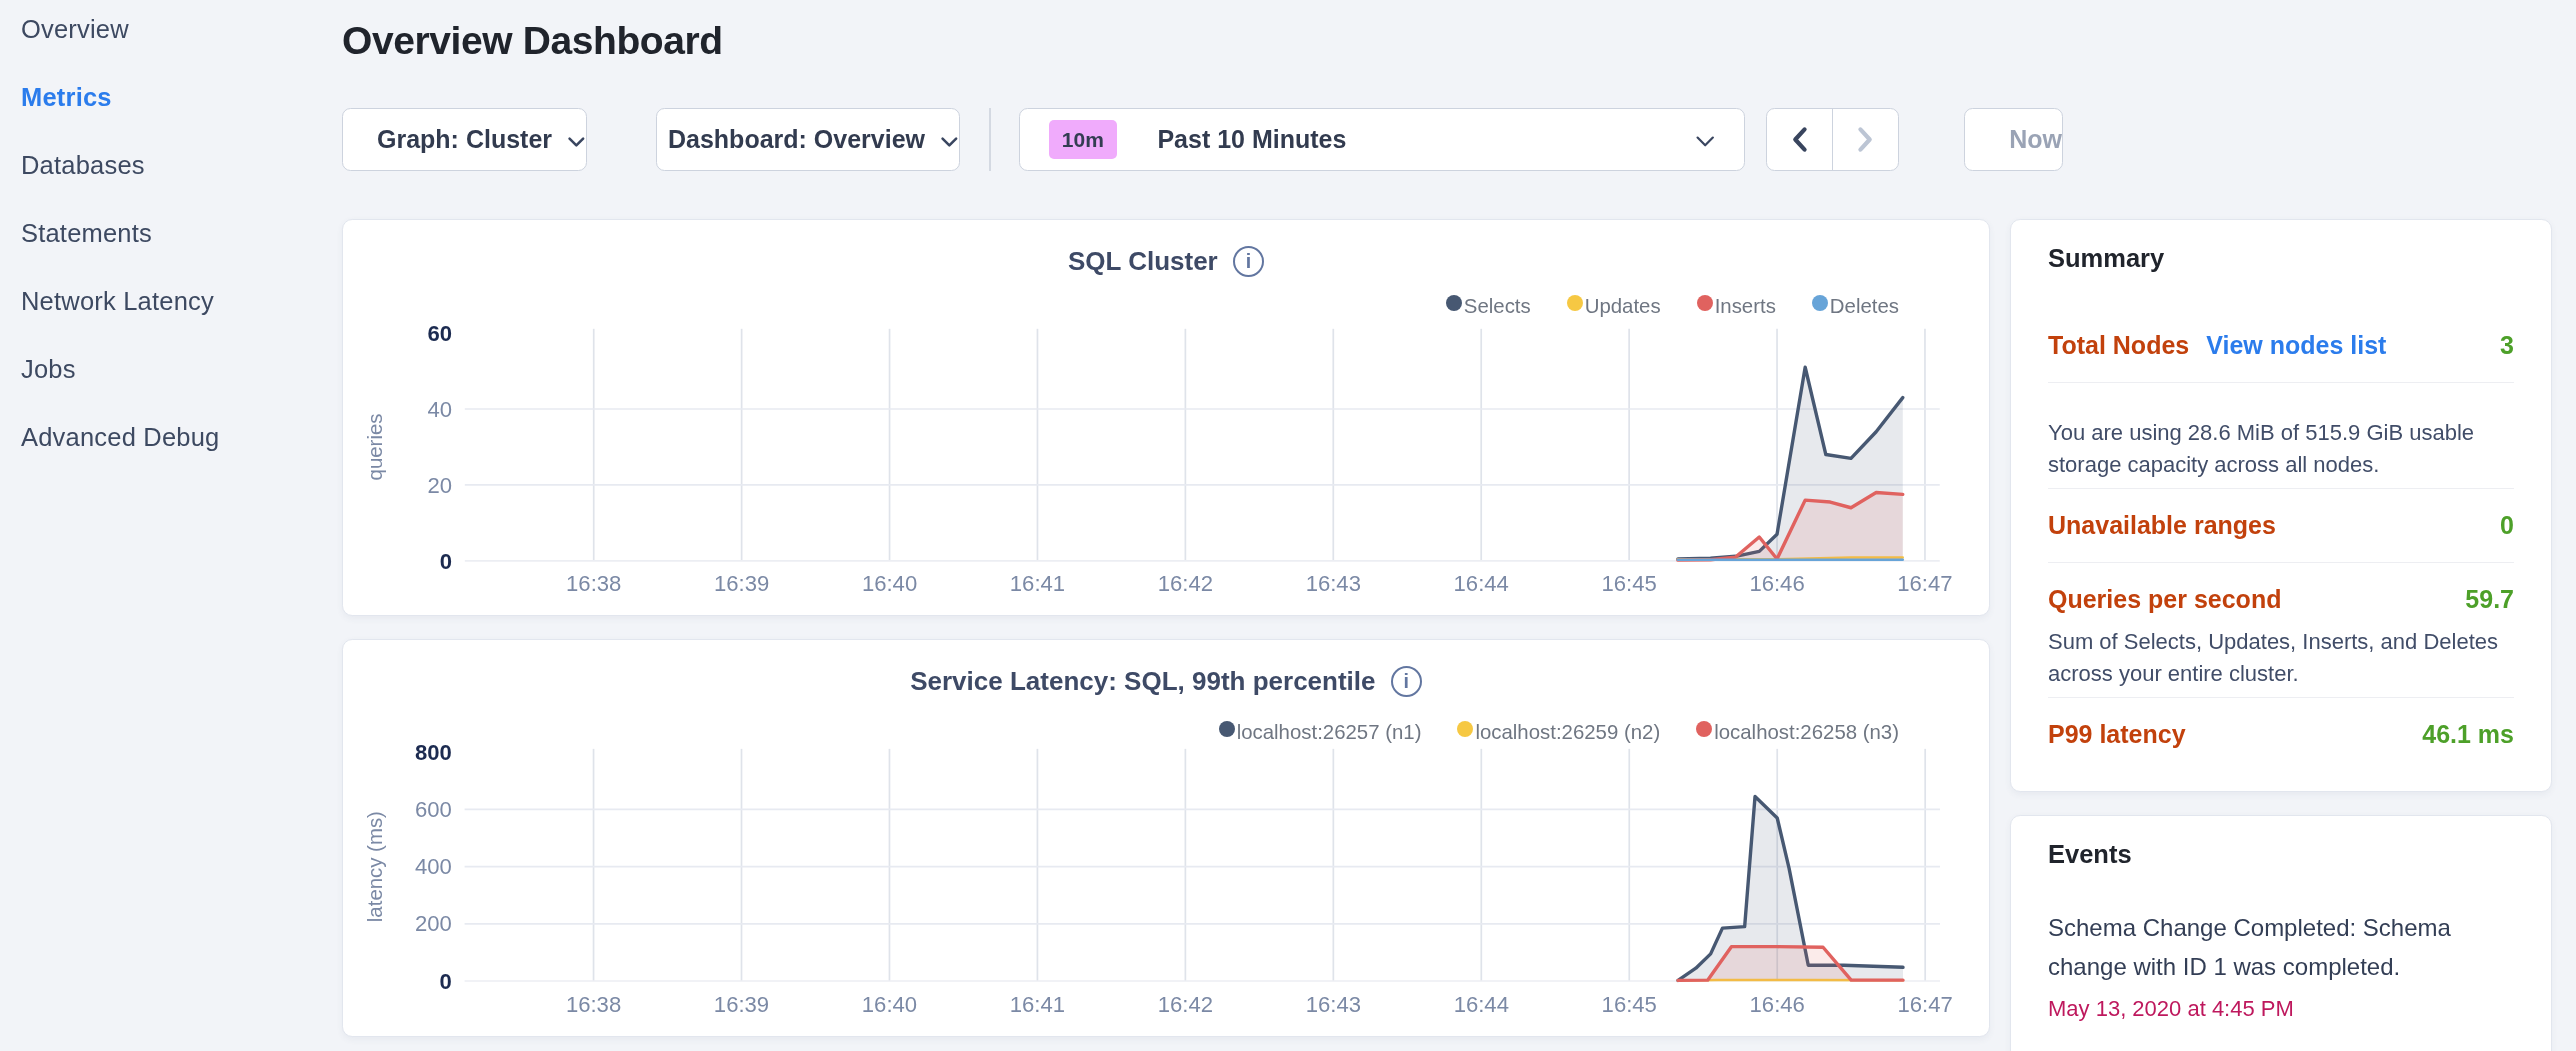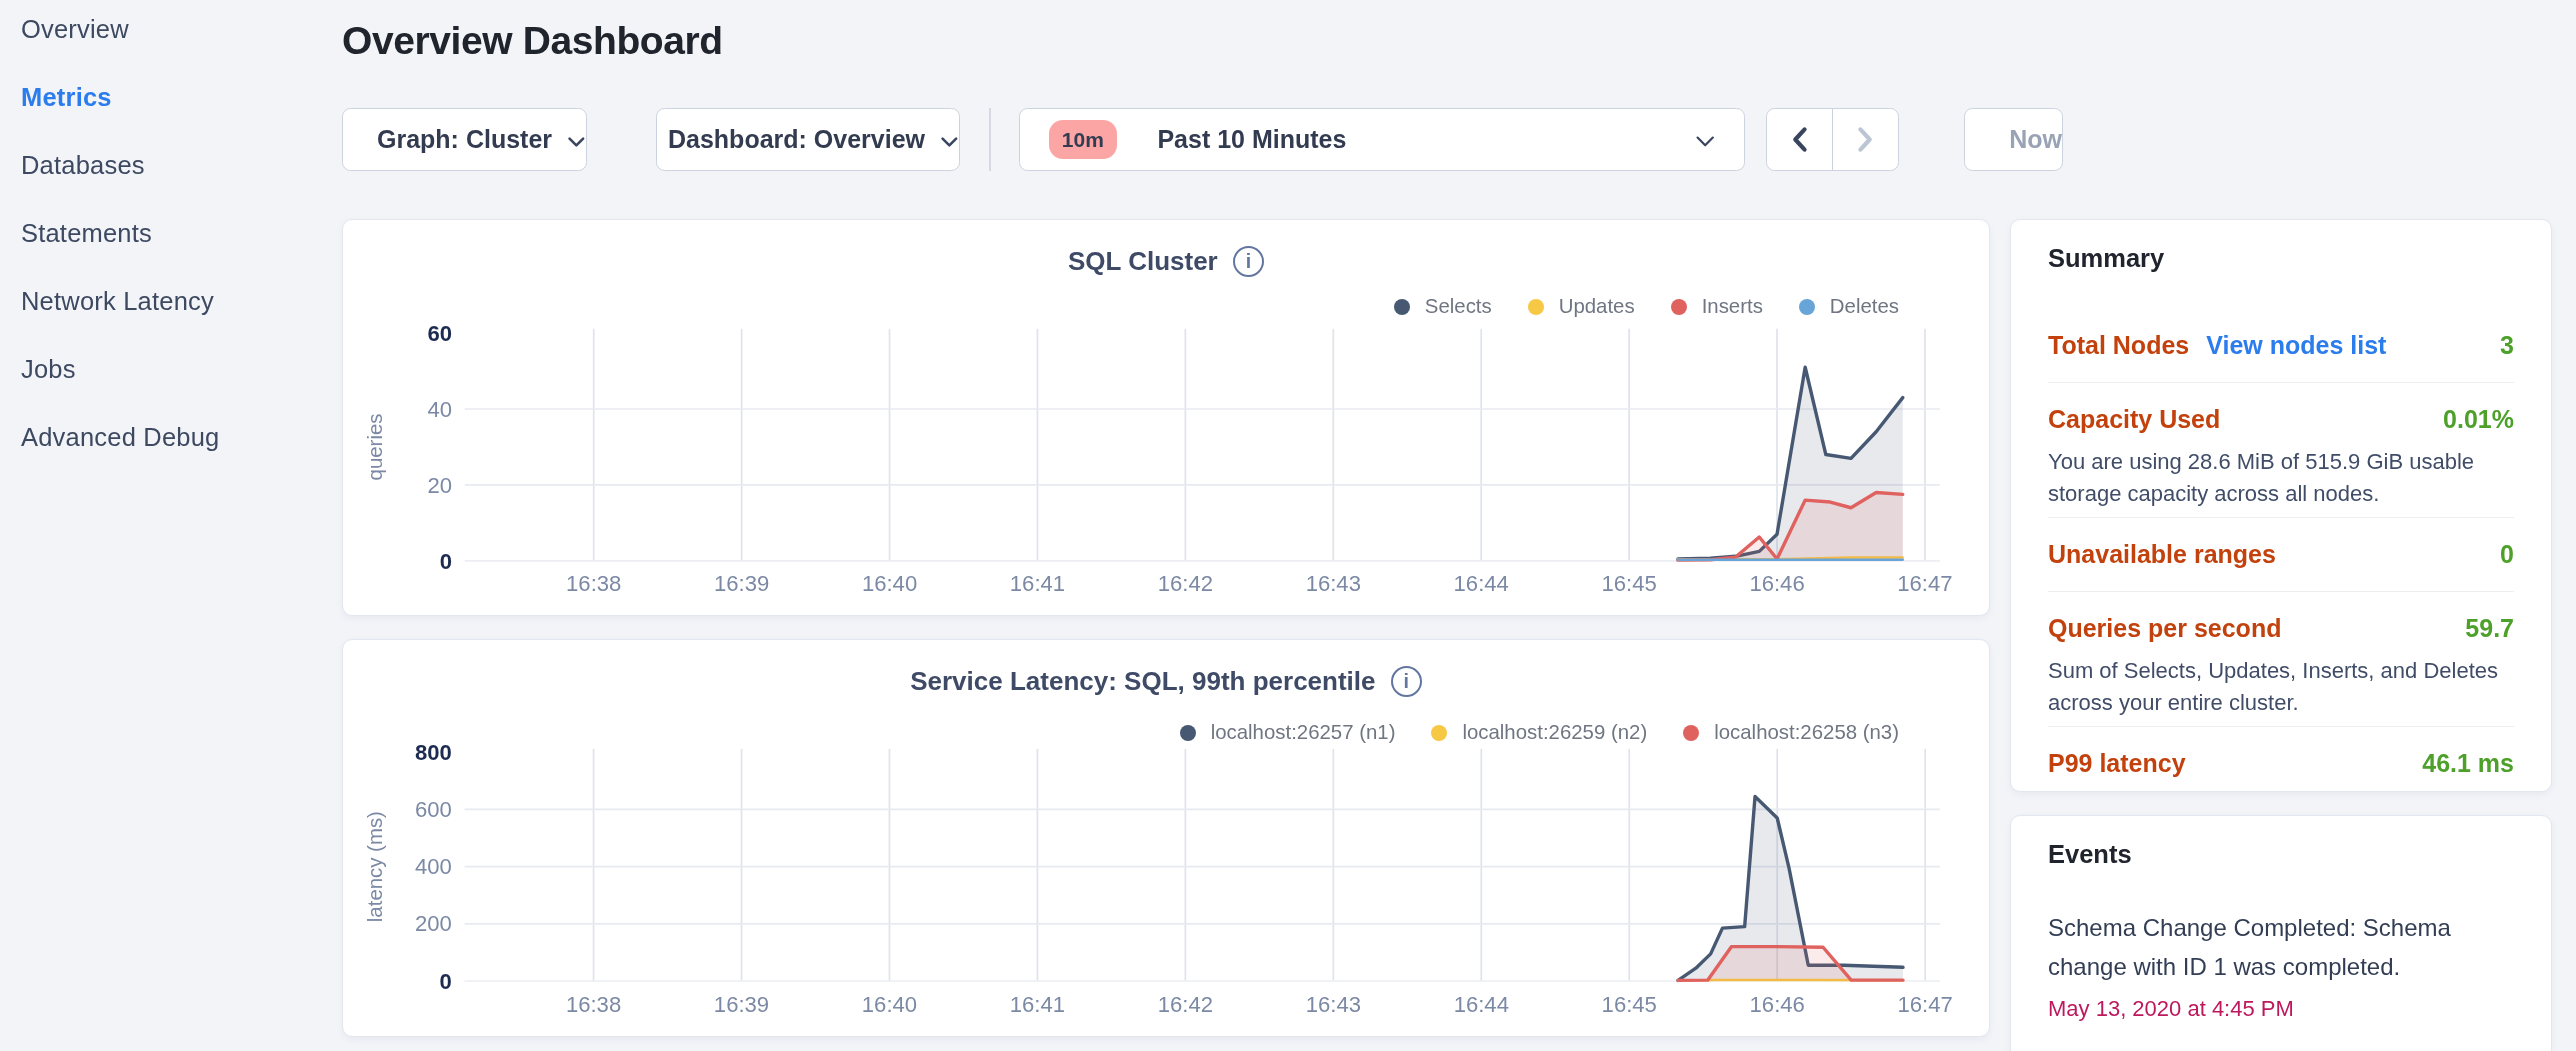--- a/index.html
+++ b/index.html
@@ -21,38 +21,38 @@
   .sidebar li.active{color:var(--accent-blue);font-weight:700}
   
   .page-title{position:absolute;left:342px;top:18.7px;font-size:39px;font-weight:700;color:#20242c;letter-spacing:-0.4px}
   .ctrl{position:absolute;top:108px;height:63px;background:#fff;border:1.7px solid #cdd3de;border-radius:8.5px;
     display:flex;align-items:center;justify-content:flex-end;gap:15.3px;
     font-size:25px;font-weight:700;color:#323b4f;cursor:pointer}
   .graph-select{left:342px;width:245px}
   .dash-select{left:656px;width:304px}
   .ctrl-divider{position:absolute;left:989px;top:108px;width:1.7px;height:63px;background:#d4d9e2}
   .time-box{left:1019px;width:726px;justify-content:flex-start;padding:0 29px}
-  .badge{background:#fca5a5;color:#333d52;font-size:21px;font-weight:700;border-radius:14px;padding:7.7px 12.8px;margin-right:25.5px}
+  .badge{background:#f0abfc;color:#333d52;font-size:21px;font-weight:700;border-radius:5px;padding:7.7px 12.8px;margin-right:25.5px}
   .time-box .chev{margin-left:auto}
   .nav-group{left:1766px;width:133px;padding:0;gap:0;overflow:hidden}
   .nav-btn{flex:1;height:100%;display:flex;align-items:center;justify-content:center;cursor:pointer}
   .nav-btn.prev{border-right:1.7px solid #cdd3de}
   .now-btn{left:1964px;width:99px;color:#9aa3b5}
   
   .card{position:absolute;background:#fff;border:1.7px solid var(--card-border);border-radius:10.2px;
     box-shadow:0 2.6px 6.8px rgba(70,90,120,.06)}
   .chart-card1{left:342px;top:219px;width:1648px;height:397px}
   .chart-card2{left:342px;top:639px;width:1648px;height:398px}
   .chart-title{position:absolute;top:25.5px;left:0;width:100%;display:flex;align-items:center;justify-content:center;gap:15.3px;
     font-size:26px;font-weight:700;color:#3e4a66}
   .info-icon{width:31px;height:31px;border:2.6px solid #6276a0;border-radius:50%;color:#6276a0;
     font-size:19.6px;font-weight:600;display:flex;align-items:center;justify-content:center;cursor:pointer}
   .legend{position:absolute;top:75px;right:90px;display:flex;gap:36px}
   .chart-card2 .legend{top:81px}
-  .leg-item{display:flex;align-items:center;gap:15px;font-size:20.4px;color:#6f7682;cursor:pointer}
+  .leg-item{display:flex;gap:2px;font-size:20.4px;color:#6f7682;cursor:pointer}
   .dot{width:16px;height:16px;border-radius:50%;display:inline-block}
   svg.chart{position:absolute;left:0;top:0}
   .ytick,.xtick{font-family:"Liberation Sans",sans-serif;font-size:26px;fill:#7b89a5}
   .tick-bold{font-weight:700;fill:#1c2b50}
   .axis-unit{font-family:"Liberation Sans",sans-serif;font-size:24px;fill:#7b89a5}
   
   .summary-card{left:2010px;top:219px;width:542px;height:573px;padding:0 37px;overflow:hidden}
   .events-card{left:2010px;top:815px;width:542px;height:281px;padding:0 37px}
   .side-title{margin-top:24px;height:34px;text-align:left;font-size:25.5px;font-weight:700;color:#20242c}
   .sum-row{padding:22px 0}
@@ -253,24 +253,20 @@
   <div class="side-title">Summary</div>
   <div id="summary-rows">
       <div class="sum-row first">
         <div class="sum-line">
           <span class="sum-label">Total Nodes</span>
           <a class="sum-link">View nodes list</a>
           <span class="sum-value">3</span>
         </div>
       </div>
       <div class="sum-row hasdesc">
-        <div class="sum-line">
-          <span class="sum-label">Capacity Used</span>
-          <span class="sum-value">0.01%</span>
-        </div>
         <p class="sum-desc">You are using 28.6 MiB of 515.9 GiB usable storage capacity across all nodes.</p>
       </div>
       <div class="sum-row">
         <div class="sum-line">
           <span class="sum-label">Unavailable ranges</span>
           <span class="sum-value">0</span>
         </div>
       </div>
       <div class="sum-row hasdesc">
         <div class="sum-line">

